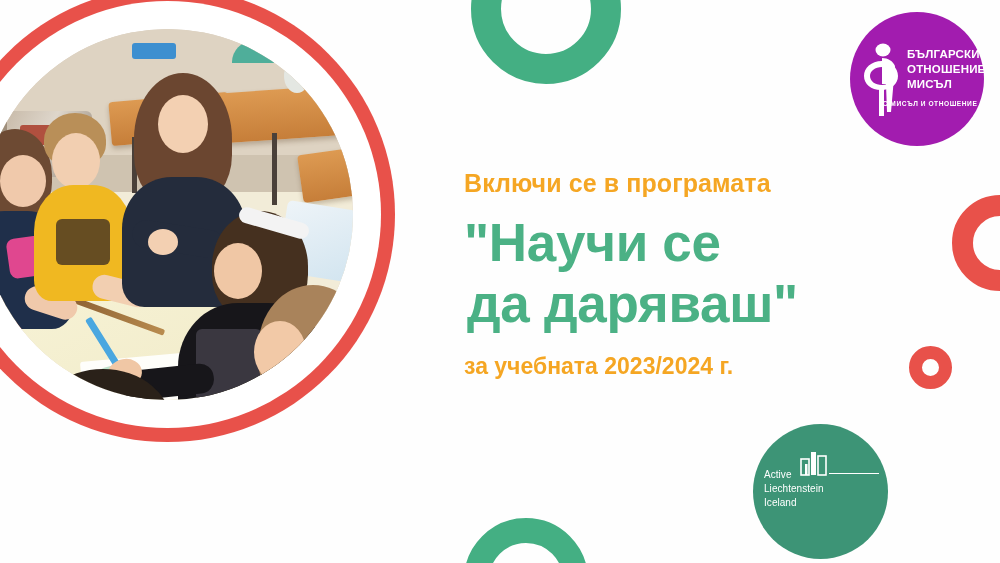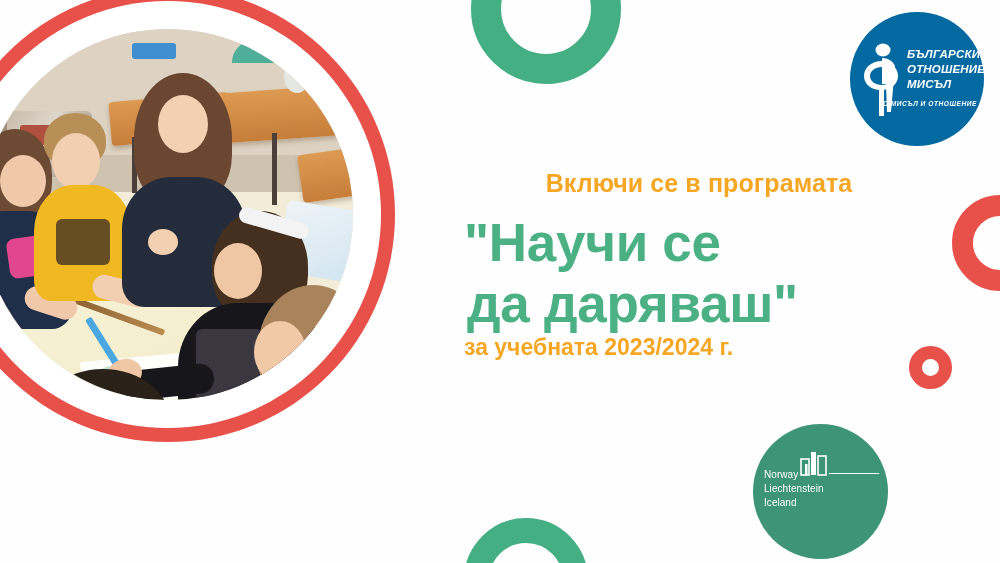--- a/index.html
+++ b/index.html
@@ -139,49 +139,48 @@
     top: 170px;
     width: 470px;
   }
   #kicker {
     font-size: 25px;
     font-weight: bold;
     color: #f5a623;
     letter-spacing: .1px;
     line-height: 1.1;
     white-space: nowrap;
-    text-align: center;
   }
   #headline {
     margin-top: 14px;
     font-size: 53px;
     font-weight: bold;
     color: #4bb185;
     line-height: 1.16;
     letter-spacing: -.3px;
   }
   #headline .hl-line { display: block; white-space: nowrap; }
   #hl-line-2 { margin-left: 3px; }
   #subline {
+    margin-top: 19px;
     font-size: 23px;
     font-weight: bold;
     color: #f5a623;
     white-space: nowrap;
   }
 
   
   #bdf-logo {
     position: absolute;
     left: 850px;
     top: 12px;
     width: 134px;
     height: 134px;
     border-radius: 50%;
-    background: #0369a1;
-    font-style: italic;
+    background: #a21caf;
   }
   #bdf-mark {
     position: absolute;
     left: 12px;
     top: 30px;
     width: 46px;
     height: 78px;
   }
   #bdf-text {
     position: absolute;
@@ -369,21 +368,21 @@
     <div id="bdf-text">
       <span class="bdf-line">БЪЛГАРСКИ</span>
       <span class="bdf-line">ОТНОШЕНИЕ</span>
       <span class="bdf-line">МИСЪЛ</span>
     </div>
     <div id="bdf-tagline">С МИСЪЛ И ОТНОШЕНИЕ</div>
   </div>
 
   <div id="acf-logo">
     <div id="acf-country">
-      <span>Norway</span>
+      <span>Active</span>
       <span>Liechtenstein</span>
       <span>Iceland</span>
     </div>
     <svg id="acf-mark" viewBox="0 0 30 26">
       <rect x="1" y="9" width="8" height="16" fill="none" stroke="#ffffff" stroke-width="1.6"></rect>
       <rect x="11" y="2" width="5" height="23" fill="#ffffff"></rect>
       <rect x="18" y="6" width="8" height="19" fill="none" stroke="#ffffff" stroke-width="1.6"></rect>
       <rect x="5" y="14" width="2.5" height="11" fill="#ffffff"></rect>
     </svg>
     <div id="acf-rule"></div>

